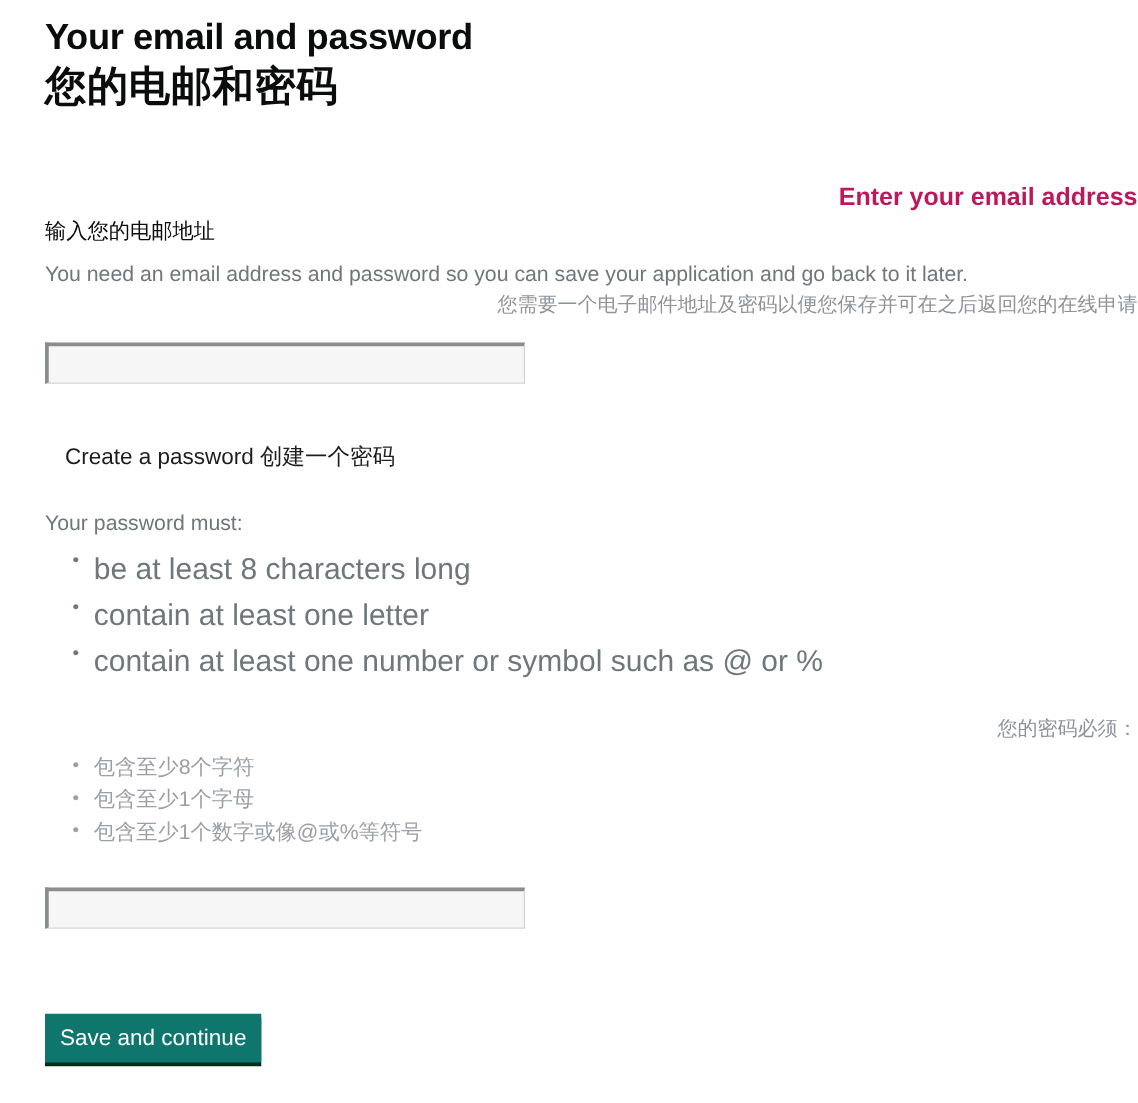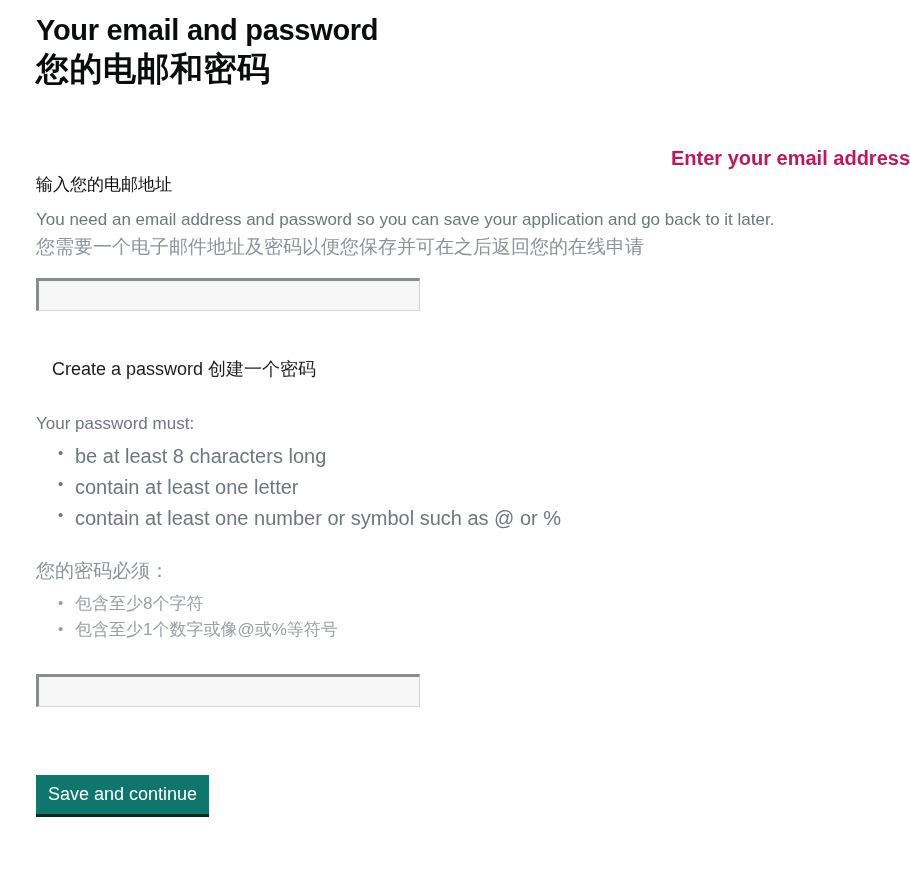--- a/index.html
+++ b/index.html
@@ -64,24 +64,25 @@
     color: #1d1d1d;
     margin: 16px;
   }
   .hint {
     font-size: 17px;
     line-height: 1.4;
     color: #6f777b;
     margin: 0;
   }
   .hint-cn {
-    font-size: 19px;
+    font-size: 16px;
     line-height: 1.45;
     color: #8d9398;
     margin: 1px 0 0 0;
+    text-align: right;
   }
 
   
   .text-input {
     display: block;
     width: 384px;
     height: 33px;
     box-sizing: border-box;
     background: #f6f6f6;
     border: 1px solid #cfcfcf;
@@ -97,21 +98,21 @@
     border-radius: 0;
   }
 
   
   ul.req-list {
     margin: 6px 0 0 0;
     padding-left: 39px;
     list-style: none;
   }
   ul.req-list li {
-    font-size: 20px;
+    font-size: 24px;
     line-height: 1.55;
     color: #6f777b;
     position: relative;
     padding-left: 0;
   }
   ul.req-list li::before {
     content: "\2022";
     position: absolute;
     left: -17px;
     top: 0;
@@ -197,20 +198,21 @@
       <li>contain at least one letter</li>
       <li>contain at least one number or symbol such as @ or %</li>
     </ul>
 
     <div class="s-list-to-cnmust"></div>
 
     <p class="hint-cn">您的密码必须：</p>
 
     <ul class="req-list req-list-cn">
       <li>包含至少8个字符</li>
+      <li>包含至少1个字母</li>
       <li>包含至少1个数字或像@或%等符号</li>
     </ul>
 
     <div class="s-cnlist-to-input"></div>
 
     <input class="text-input" type="password" placeholder="" style="">
   </div>
 
   <div class="s-pwdinput-to-repeat"></div>
 

